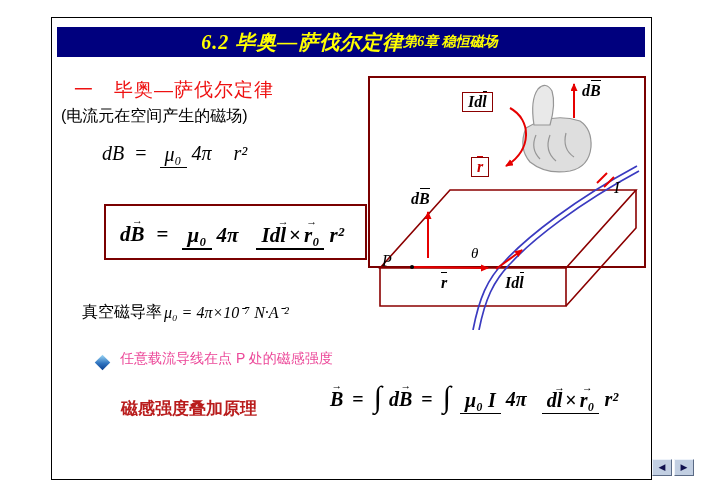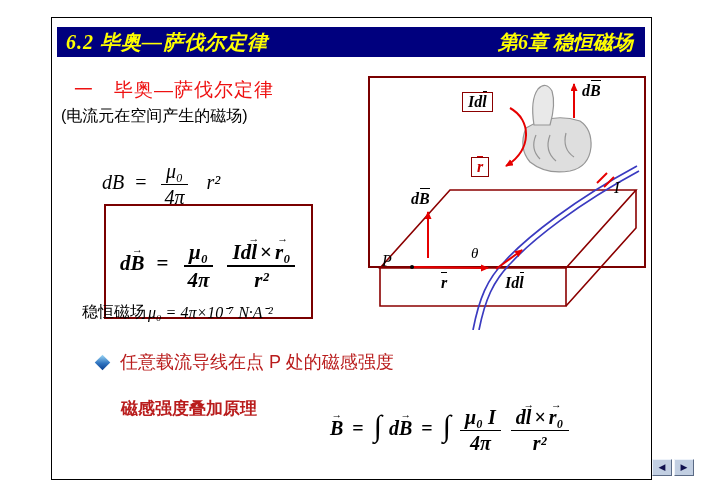--- a/index.html
+++ b/index.html
@@ -2,47 +2,47 @@
 <html><head>
 <meta charset="utf-8">
 <style>
   html,body{margin:0;padding:0}
   body{width:702px;height:496px;position:relative;background:#ffffff;overflow:hidden;
        font-family:"Liberation Sans",sans-serif;color:#000}
 
   .slide-border{position:absolute;left:51px;top:17px;width:599px;height:461px;border:1px solid #000}
 
   .header-bar{position:absolute;left:57px;top:27px;width:588px;height:30px;background:#00007e;
-      display:flex;align-items:center;justify-content:space-between;box-sizing:border-box;padding:0 12px 0 9px}
+      display:flex;align-items:center;justify-content:center;box-sizing:border-box;padding:0 12px 0 9px}
   .header-title{font-family:"Liberation Serif",serif;font-style:italic;font-weight:bold;font-size:20px;color:#ffff00;letter-spacing:1px}
-  .header-chapter{font-family:"Liberation Serif",serif;font-style:italic;font-weight:bold;font-size:20px;color:#ffff00}
+  .header-chapter{font-family:"Liberation Serif",serif;font-style:italic;font-weight:bold;font-size:14px;color:#ffff00}
 
   .section-heading{position:absolute;left:74px;top:77px;font-size:19px;font-weight:normal;color:#ee1111;letter-spacing:1px}
   .section-subtitle{position:absolute;left:61px;top:106px;font-size:16px;font-weight:normal;color:#000}
 
   .math{font-family:"Liberation Serif",serif;font-style:italic;display:flex;align-items:center}
-  .frac{display:inline-flex;flex-direction:column;align-items:center;line-height:1.15;margin:17px 2px}
+  .frac{display:inline-flex;flex-direction:row;align-items:center;line-height:1.15;margin:0 2px}
   .frac .num{padding:5px 5px 1px;border-bottom:1.5px solid currentColor}
   .frac .den{padding:1px 5px 0}
   .vec{position:relative;display:inline-block}
   .vec .ar{position:absolute;top:-0.62em;left:50%;transform:translateX(-50%);font-size:0.52em;font-style:normal;line-height:1}
   .grp{display:inline-flex;align-items:center}
   .mx{font-style:normal;padding:0 3px}
 
   .f1{position:absolute;left:102px;top:138px;font-size:20px;gap:8px}
   .f2-box{position:absolute;left:104px;top:204px;border:2px solid #7a0000;padding:12px 14px 8px;
       font-size:21px;font-weight:bold;gap:9px;background:#fff}
   .f2-box .frac .num{border-bottom-width:2px}
 
   .perm-line{position:absolute;left:82px;top:301px;font-size:16px;display:flex;align-items:center;gap:2px}
   .perm-value{font-family:"Liberation Serif",serif;font-style:italic;font-size:16px}
 
   .bullet-diamond{position:absolute;left:97px;top:357px;width:11px;height:11px;transform:rotate(45deg);
       background:linear-gradient(135deg,#9fd9f6 0%,#2f74c0 55%,#0b3f8f 100%)}
-  .bullet-text{position:absolute;left:120px;top:350px;font-size:18px;color:#b91c1c}
+  .bullet-text{position:absolute;left:120px;top:350px;font-size:14px;color:#ec4899}
 
   .superpos-label{position:absolute;left:121px;top:397px;font-size:17px;color:#b91c1c;font-weight:bold}
   .f4{position:absolute;left:330px;top:384px;font-size:20px;font-weight:bold;gap:6px}
   .int{font-size:30px;font-style:normal;font-weight:normal;line-height:1;margin:0 1px;transform:translateY(-2px)}
 
   .diagram{position:absolute;left:368px;top:76px;width:278px;height:192px;border:2px solid #7a0000;
       background:#fff;box-sizing:border-box}
   .diagram svg{position:absolute;left:0;top:0}
   .dlabel{position:absolute;font-family:"Liberation Serif",serif;font-style:italic;color:#000;white-space:nowrap;font-size:16px}
   .dlabel-box{border:1.6px solid #8b0000;padding:0 5px;background:#fff;font-weight:bold}
@@ -116,21 +116,21 @@
         <span class="vec">
           <span class="ar">→</span>
           <span>r₀</span>
         </span>
       </span>
       <span class="den">r²</span>
     </span>
   </div>
 
   <div class="perm-line">
-    <span>稳恒磁场</span>
+    <span>真空磁导率</span>
     <span class="perm-value">μ₀ = 4π×10⁻⁷ N·A⁻²</span>
   </div>
 
   <div class="bullet-diamond"></div>
   <div class="bullet-text">任意载流导线在点 P 处的磁感强度</div>
 
   <div class="superpos-label">磁感强度叠加原理</div>
 
   <div class="math f4">
     <span class="vec">

